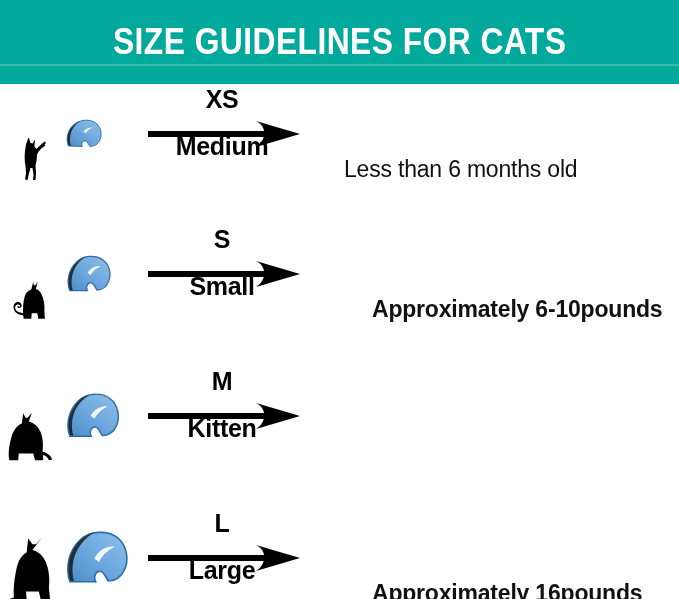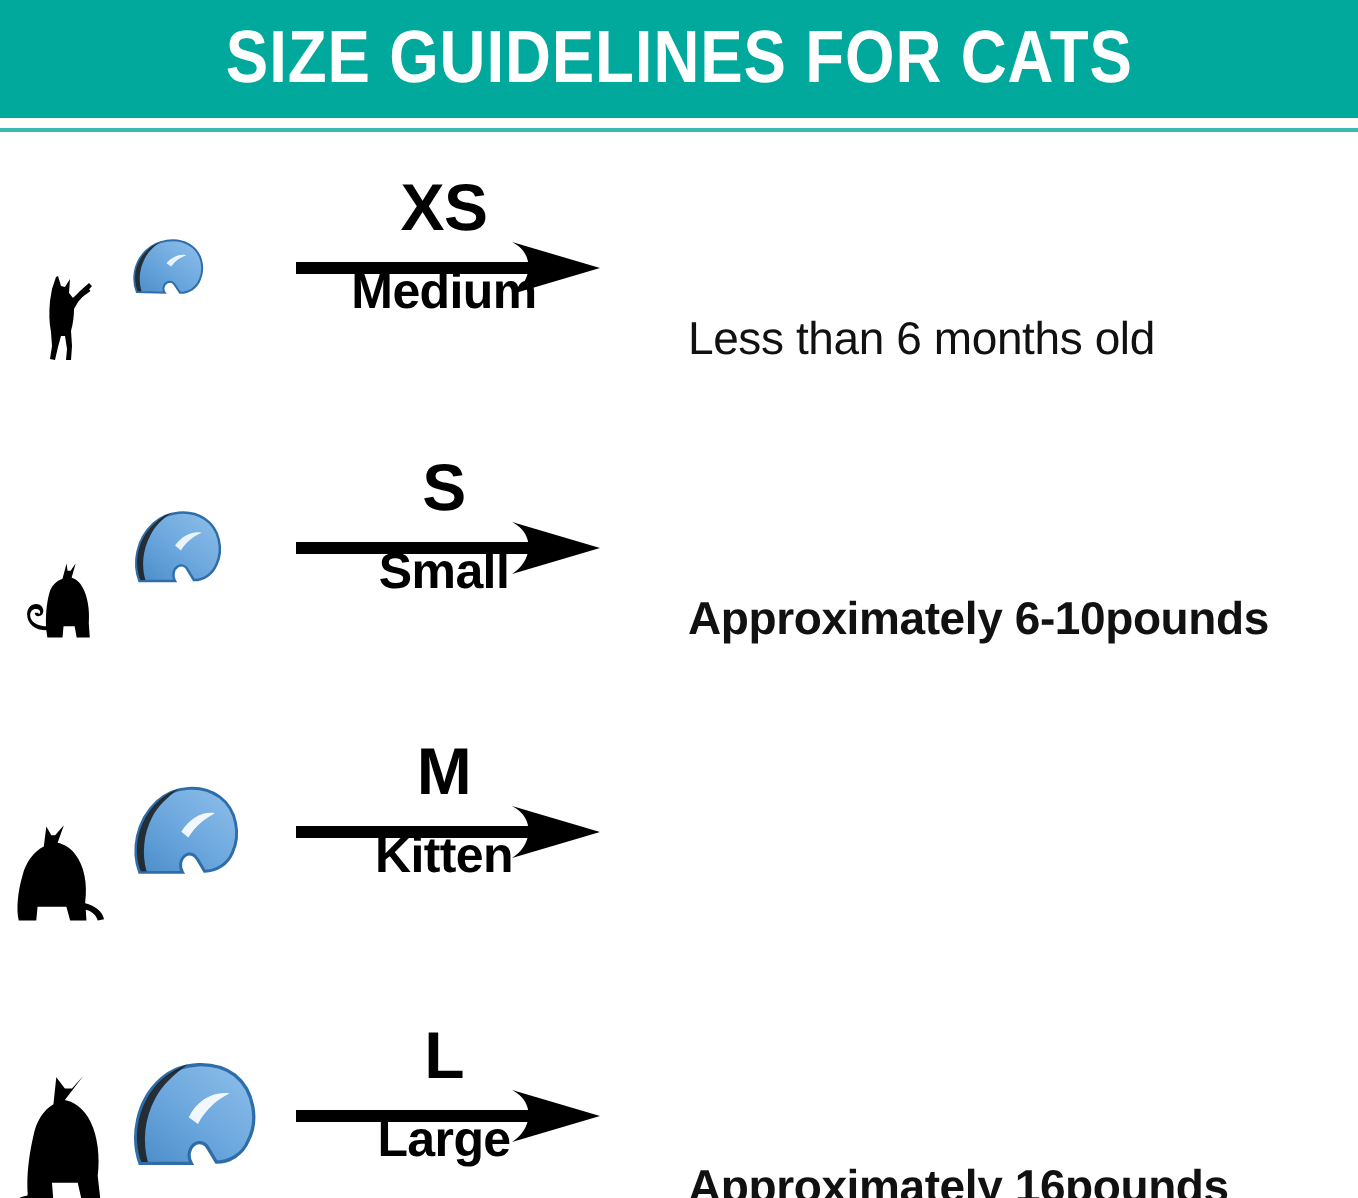--- a/index.html
+++ b/index.html
@@ -14,21 +14,21 @@
     overflow: hidden;
     position: relative;
   }
 
   
   .header {
     position: absolute;
     left: 0;
     top: 0;
     width: 679px;
-    height: 59px;
+    height: 84px;
     background: #01a99c;
     display: flex;
     align-items: center;
     justify-content: center;
     box-sizing: border-box;
   }
   .header-underline {
     position: absolute;
     left: 0;
     top: 64px;
@@ -107,21 +107,21 @@
     position: absolute;
     left: 0;
     top: 38px;
   }
   .size-code {
     position: absolute;
     left: 0;
     top: 4px;
     width: 148px;
     text-align: center;
-    font-size: 33px;
+    font-size: 25px;
     font-weight: bold;
     color: #000000;
     line-height: 1;
     letter-spacing: -0.3px;
   }
   .size-name {
     position: absolute;
     left: 0;
     top: 51px;
     width: 148px;
@@ -145,20 +145,21 @@
   }
   .desc-text {
     font-size: 23px;
     font-weight: normal;
     color: #111111;
     white-space: nowrap;
     letter-spacing: -0.2px;
   }
   .desc-bold {
     font-weight: bold;
+    margin-left: 28px;
   }
 </style>
 </head>
 <body>
 
 <div class="header">
   <div class="header-title">SIZE GUIDELINES FOR CATS</div>
 </div>
 <div class="header-underline"></div>
 

